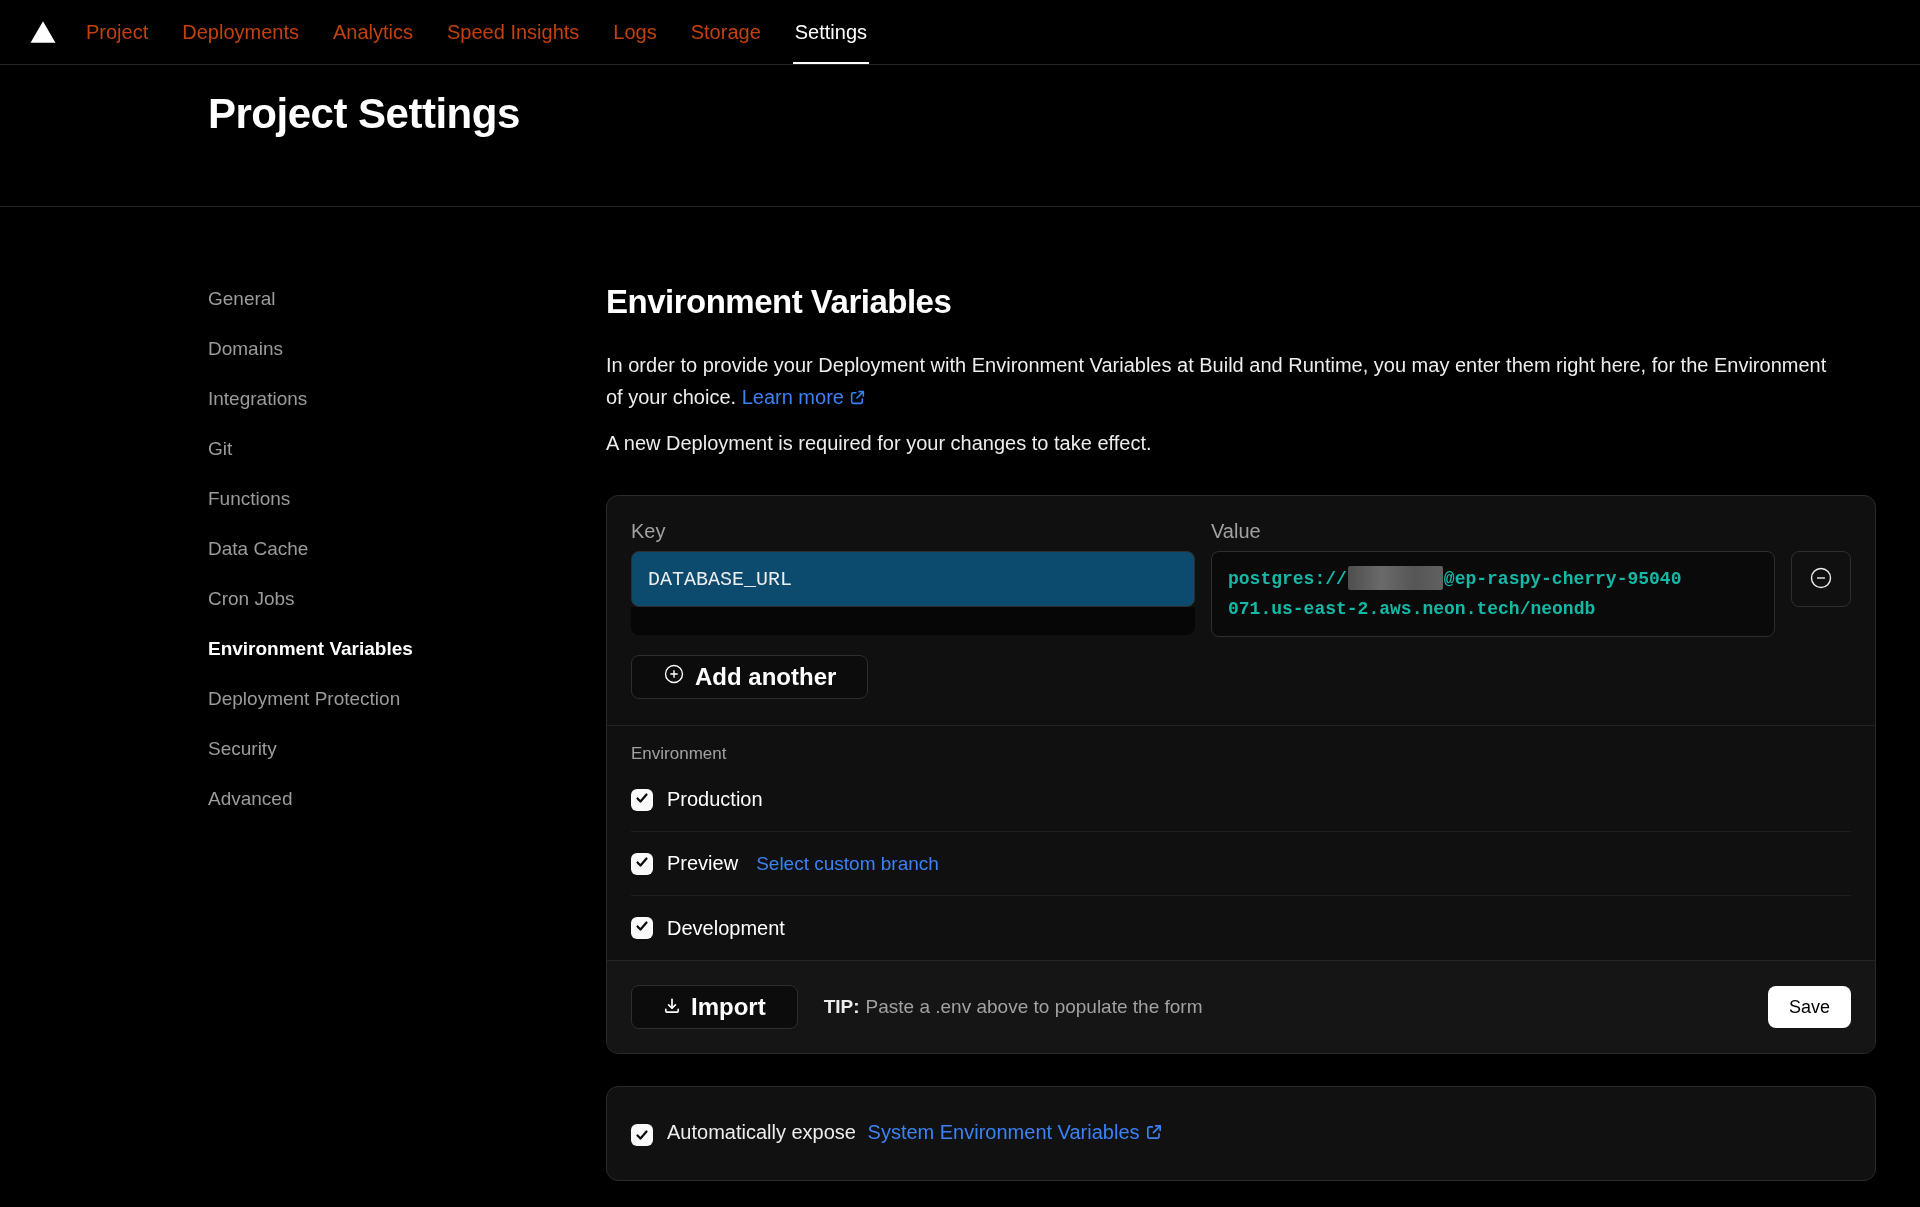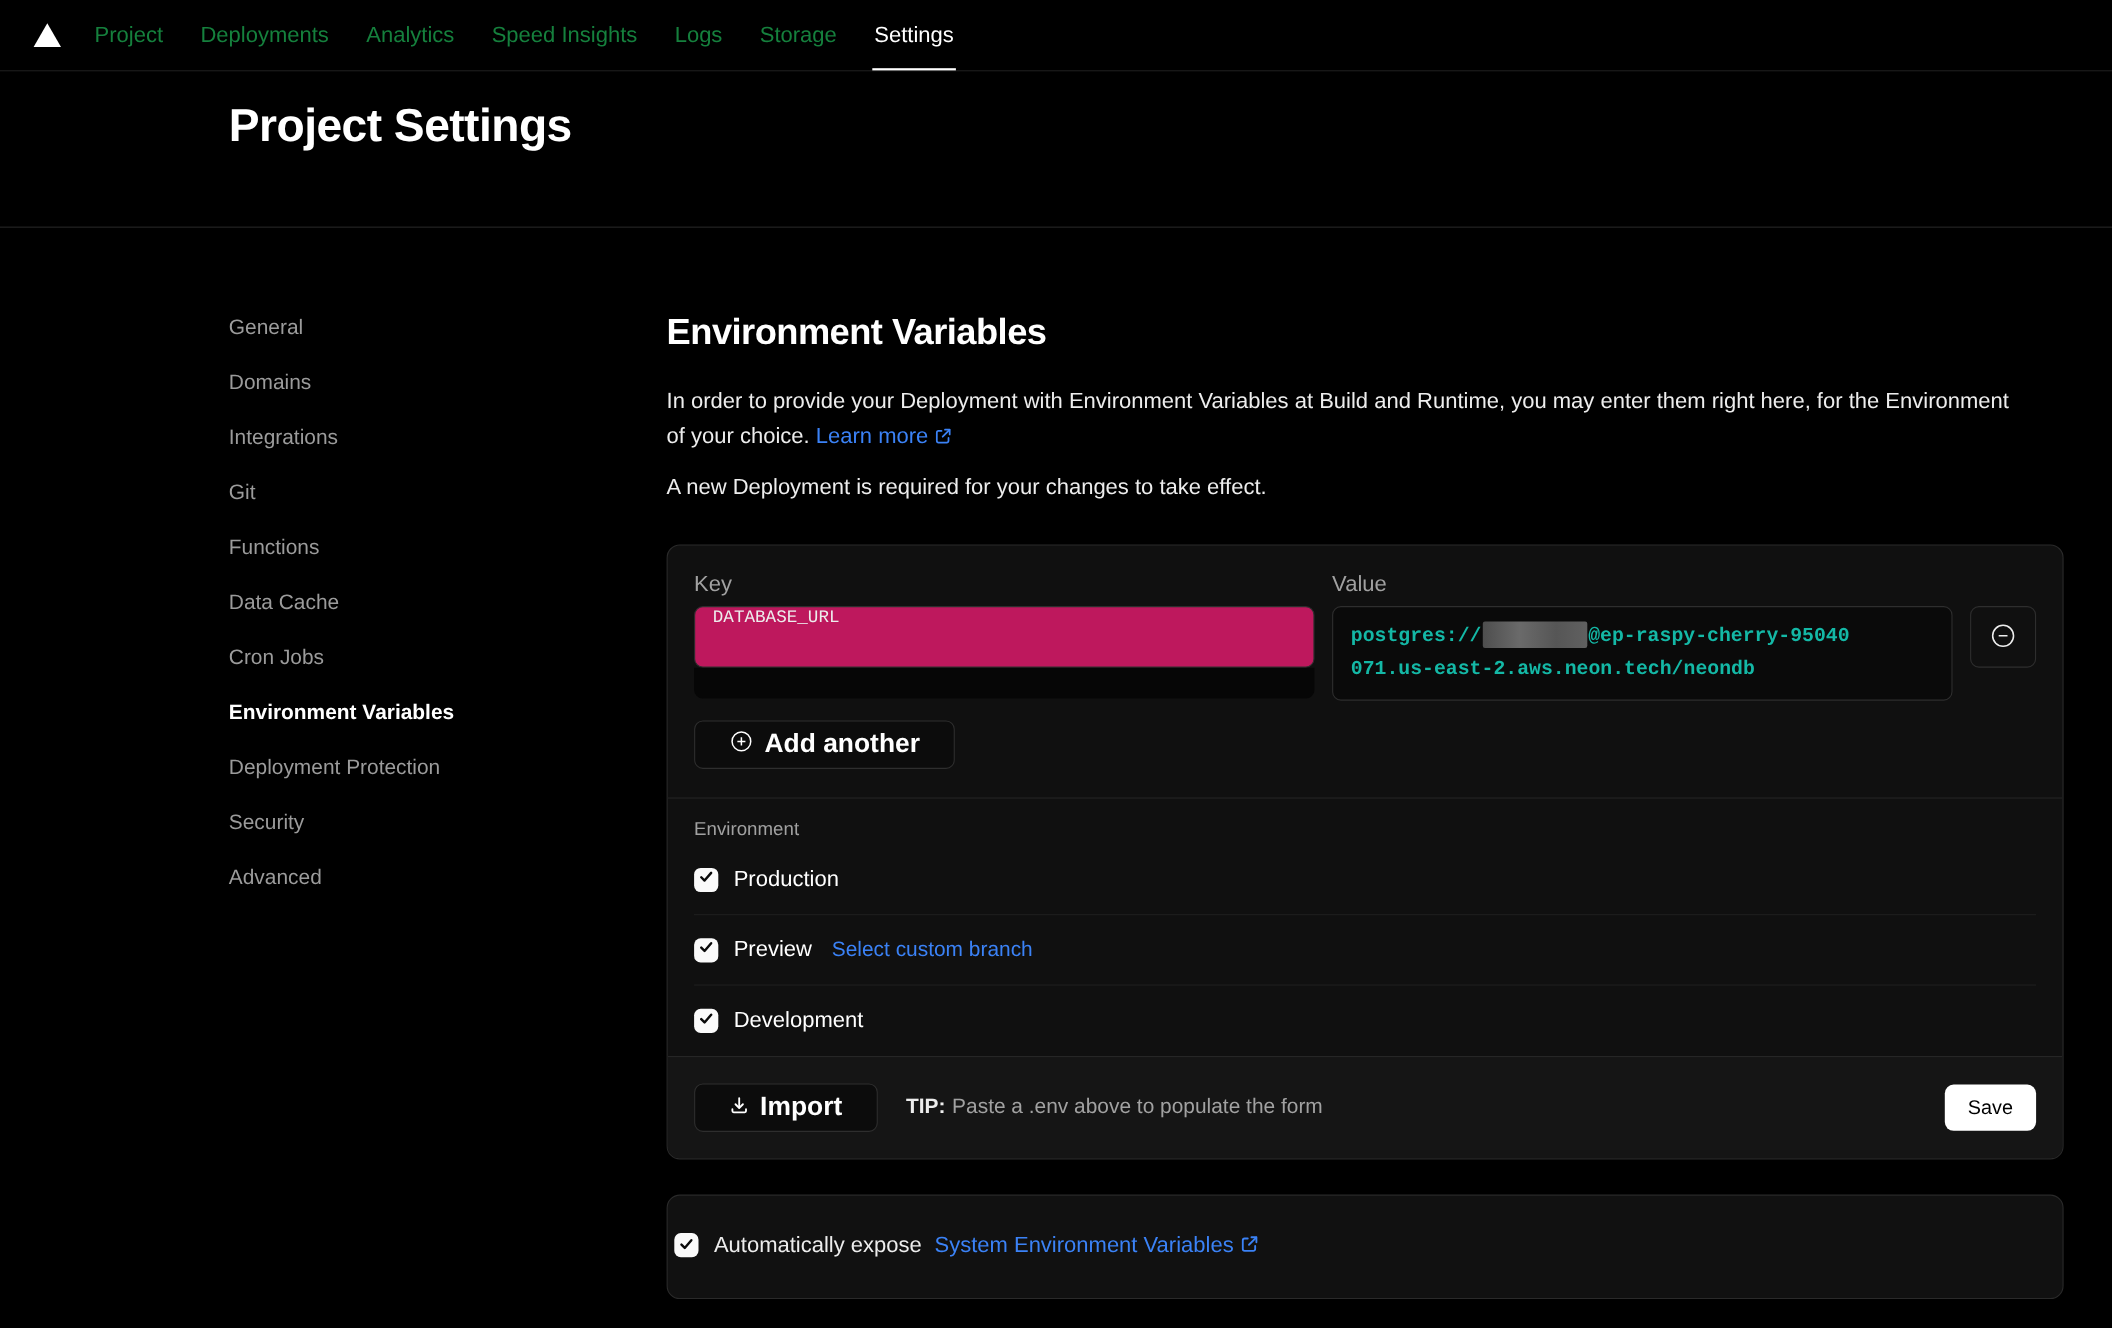--- a/index.html
+++ b/index.html
@@ -12,21 +12,21 @@
 
   
   .navbar {
     height:65px; display:flex; align-items:center;
     padding:0 30px; border-bottom:1px solid #262626; background:#000;
   }
   .logo { display:flex; align-items:center; margin-right:30px; }
   .nav-items { display:flex; gap:34px; height:100%; align-items:stretch; }
   .nav-item {
     display:flex; align-items:center; position:relative;
-    color:#15803d; font-size:20px; cursor:pointer; white-space:nowrap;
+    color:#c2410c; font-size:20px; cursor:pointer; white-space:nowrap;
   }
   .nav-item.active { color:#fff; }
   .nav-item.active::after {
     content:""; position:absolute; left:-2px; right:-2px; bottom:0;
     height:2px; background:#fff;
   }
 
   
   .page-header {
     height:142px; border-bottom:1px solid #262626;
@@ -52,23 +52,23 @@
   .note { margin:0 0 36px 0; font-size:20px; line-height:32px; color:#ededed; }
 
   
   .card {
     border:1px solid #2a2a2a; border-radius:12px; background:#101010; overflow:hidden;
   }
   .card-body { padding:24px 24px 26px 24px; }
   .form-grid { display:grid; grid-template-columns:1fr 1fr 60px; column-gap:16px; }
   .field-label { font-size:20px; color:#a1a1a1; margin-bottom:10px; height:21px; }
   .key-input {
-    background:#be185d; border:1px solid #2e2e2e; border-radius:8px;
-    height:56px; display:flex; padding:0 16px;
-    font-family:"Liberation Mono", monospace; font-size:16px; color:#ededed;
+    background:#0c4a6e; border:1px solid #2e2e2e; border-radius:8px;
+    height:56px; display:flex; align-items:center; padding:0 16px;
+    font-family:"Liberation Mono", monospace; font-size:20px; color:#ededed;
     cursor:text;
   }
   .key-extension { background:#060606; height:28px; border-radius:0 0 8px 8px; }
   .value-box {
     background:#0a0a0a; border:1px solid #2e2e2e; border-radius:8px;
     height:86px; padding:12px 16px;
     font-family:"Liberation Mono", monospace; font-size:18px; line-height:30px;
     color:#14b8a6; cursor:text; word-break:break-all;font-weight:bold;
   }
   .redacted {
@@ -111,21 +111,21 @@
   .save-btn {
     margin-left:auto; height:42px; padding:5px 21px;
     background:#fff; color:#000; border:none; border-radius:8px;
     font-size:18px; font-weight:500; cursor:pointer;
     font-family:"Liberation Sans", sans-serif;
   }
 
   
   .system-card {
     margin-top:32px; border:1px solid #2a2a2a; border-radius:12px;
-    background:#111; padding:34px 6px; display:flex; align-items:flex-start;
+    background:#111; padding:34px 24px; display:flex; align-items:flex-end;
     font-size:20px;
   }
   .system-text { color:#ededed; }
   .system-text .link { margin-left:6px; }
 </style>
 </head>
 <body>
 
 <div class="navbar">
   <span class="logo">

